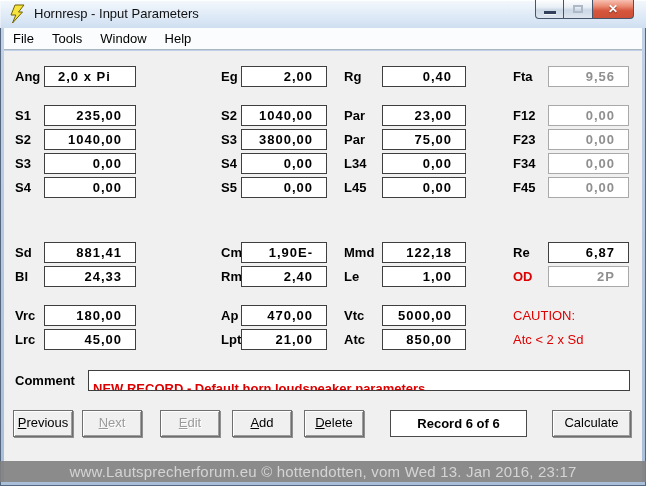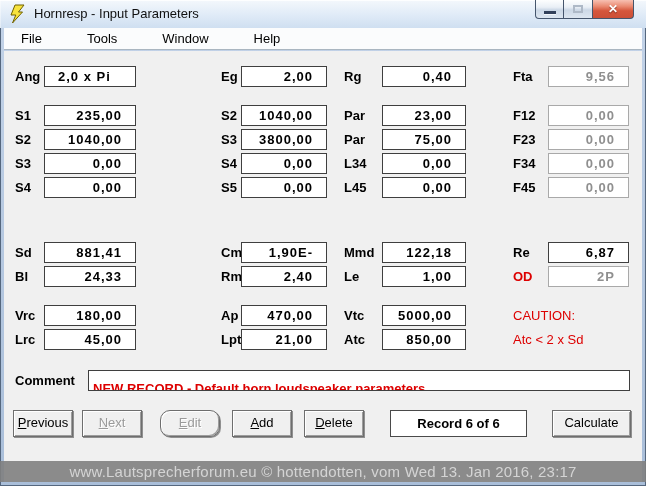--- a/index.html
+++ b/index.html
@@ -31,21 +31,21 @@
     width:42px; border-radius:0 0 4px 0;
     background:linear-gradient(180deg,#f7c0b2,#ea8a72 35%,#d5563c 60%,#cc4f37);
   }
   .glyph-min { width:12px; height:3px; background:#33415a; margin-top:6px; box-shadow:0 1px 0 rgba(255,255,255,.7); }
   .glyph-max { width:10px; height:8px; border:2px solid #aeb9c7; background:transparent; }
   .glyph-close { font-size:12px; font-weight:bold; color:#fff; text-shadow:0 1px 1px #7e2415; line-height:18px; }
   
   .menubar {
     position:absolute; top:28px; left:4px; right:4px; height:22px;
     background:#fbfcfd; border-bottom:1px solid #aab6c1;
-    display:flex; align-items:center; padding-left:8px;gap:27px;
+    display:flex; align-items:center; 
   }
   .menu-item { font-size:13px; color:#000; padding:0 9px; line-height:21px; }
   
   .client { position:absolute; top:51px; left:4px; right:4px; bottom:4px; background:#f0f0f0; }
   
   .plabel { position:absolute; height:21px; line-height:21px; font-size:13px; font-weight:bold; color:#000; }
   .plabel.red { color:#dd0000; }
   .field {
     position:absolute; height:21px; background:#fff; border:1px solid #3f3f3f;
     font-size:13px; font-weight:bold; color:#000; letter-spacing:1px;
@@ -198,21 +198,21 @@
 
   <span class="comment-label">Comment</span>
   <div class="comment-field">NEW RECORD - Default horn loudspeaker parameters</div>
 
   <div class="btn" style="left:13px;width:60px;">
     <span class="u">P</span><span>revious</span>
   </div>
   <div class="btn dis" style="left:82px;width:60px;">
     <span class="u">N</span><span>ext</span>
   </div>
-  <div class="btn dis" style="left:160px;width:60px;border-radius:10px;">
+  <div class="btn dis" style="left:160px;width:60px;">
     <span class="u">E</span><span>dit</span>
   </div>
   <div class="btn" style="left:232px;width:60px;">
     <span class="u">A</span><span>dd</span>
   </div>
   <div class="btn" style="left:304px;width:60px;">
     <span class="u">D</span><span>elete</span>
   </div>
   <div class="record-panel">Record 6 of 6</div>
   <div class="btn" style="left:552px;width:79px;">

